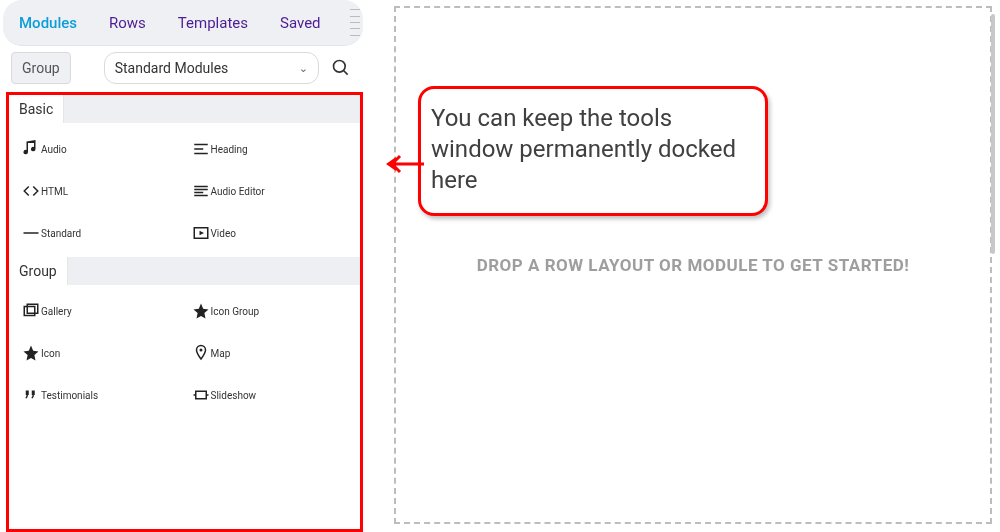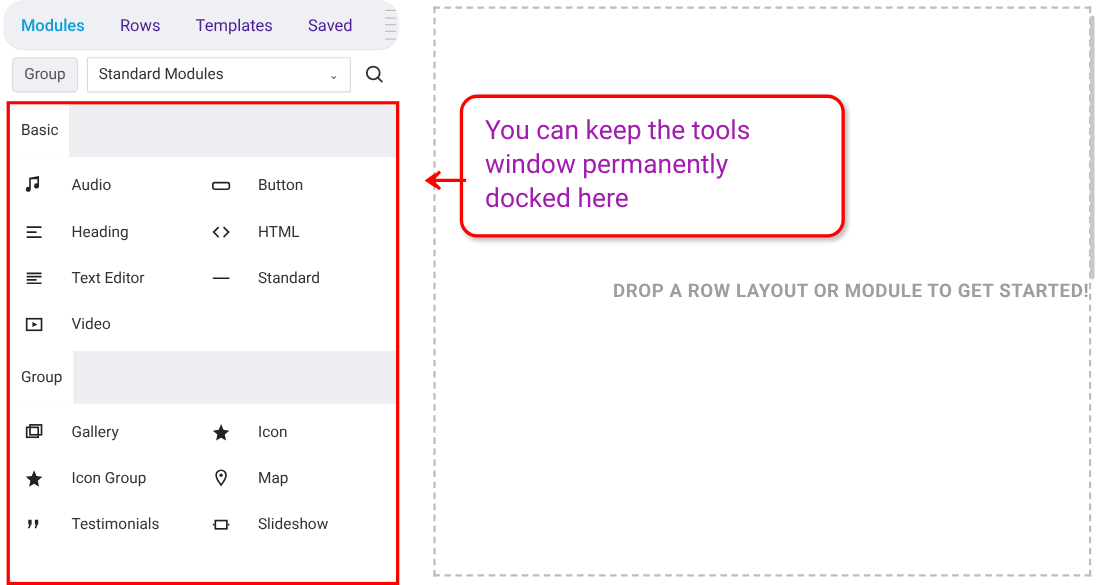--- a/index.html
+++ b/index.html
@@ -62,28 +62,29 @@
     height: 32px;
     line-height: 30px;
     padding: 0 10px;
     color: #555;
     font-size: 14px;
   }
   .group-select {
     flex: 1;
     height: 32px;
     border: 1px solid #d8dadd;
-    border-radius: 1px;
+    border-radius: 12px;
     display: flex;
     align-items: center;
     justify-content: space-between;
     padding: 0 10px;
     cursor: pointer;
     font-size: 14px;
     color: #333;
+    margin-left: 25px;
   }
   .chev { font-size: 11px; color: #666; }
   .search-btn { width: 28px; height: 28px; display: flex; align-items: center; justify-content: center; cursor: pointer; }
   .search-btn svg { width: 20px; height: 20px; stroke: #333; stroke-width: 2; fill: none; }
 
   .mods-area {
     border: 3px solid #ff0000;
     position: absolute;
     left: 3px;
     top: 92px;
@@ -91,54 +92,54 @@
     bottom: 0;
     overflow: hidden;
   }
   .section-h {
     background: #edeff2;
     display: flex;
     align-items: center;
   }
   .section-h span.lab {
     background: #fff;
-    padding: 16px 10px;
+    padding: 6px 10px;
     font-size: 14px;
     color: #333;
     border-right: 1px solid #e3e5e8;
   }
   .grid {
     display: grid;
     grid-template-columns: 1fr 1fr;
     padding: 8px 6px 6px 6px;
     row-gap: 6px;
   }
   .mod {
     display: flex;
     align-items: center;
-    gap: 24px;
+    gap: 0;
     padding: 8px 6px;
     cursor: pointer;
-    font-size: 14px;
+    font-size: 10px;
     color: #333;
   }
   .mod .ic { width: 20px; height: 20px; display: flex; align-items: center; justify-content: center; color: #222; }
   .mod .ic svg { width: 18px; height: 18px; fill: #222; }
 
   
   .canvas {
     position: absolute;
     left: 394px;
     top: 6px;
     width: 598px;
     height: 518px;
     border: 2px dashed #bdbdbd;
     display: flex;
     align-items: center;
-    justify-content: flex-end;
+    justify-content: center;
     font-weight: 700;
     color: #9e9e9e;
     font-size: 17px;
     letter-spacing: 0.5px;
   }
   .canvas::after{
     content:"";
     position:absolute;
     right:-5px; top:6px; width:4px; height:240px;
     background:#c8c8c8;
@@ -146,24 +147,24 @@
   }
 
   
   .callout {
     position: absolute;
     left: 418px;
     top: 86px;
     width: 350px;
     border: 3px solid #ff0000;
     border-radius: 16px;
-    padding: 14px 20px 16px 20px;
+    padding: 14px 20px 16px 10px;
     font-size: 24px;
     line-height: 1.3;
-    color: #a21caf;
+    color: #404040;
     background: #fff;
     box-shadow: 2px 3px 4px rgba(0,0,0,0.25);
   }
   .arrow {
     position: absolute;
     left: 384px;
     top: 152px;
     width: 40px;
     height: 24px;
   }
@@ -212,48 +213,40 @@
         <span class="ic">
             <svg viewBox="0 0 24 24">
               <path d="M8 4v12a3 3 0 1 1-2-2.8V2l12-2v12a3 3 0 1 1-2-2.8V4L8 4z"></path>
             </svg>
           </span>
         <span>Audio</span>
       </div>
       <div class="mod">
         <span class="ic">
             <svg viewBox="0 0 24 24">
-              <rect x="2" y="8" width="20" height="8" rx="2" fill="none" stroke="#222" stroke-width="2"></rect>
-            </svg>
-          </span>
-        <span>Button</span>
-      </div>
-      <div class="mod">
-        <span class="ic">
-            <svg viewBox="0 0 24 24">
               <path d="M3 6h18M3 12h12M3 18h18" stroke="#222" stroke-width="2" fill="none"></path>
             </svg>
           </span>
         <span>Heading</span>
       </div>
       <div class="mod">
         <span class="ic">
             <svg viewBox="0 0 24 24">
               <path d="M9 6l-6 6 6 6M15 6l6 6-6 6" fill="none" stroke="#222" stroke-width="2"></path>
             </svg>
           </span>
         <span>HTML</span>
       </div>
       <div class="mod">
         <span class="ic">
             <svg viewBox="0 0 24 24">
               <path d="M3 6h18M3 10h18M3 14h12M3 18h18" stroke="#222" stroke-width="2" fill="none"></path>
             </svg>
           </span>
-        <span>Text Editor</span>
+        <span>Audio Editor</span>
       </div>
       <div class="mod">
         <span class="ic">
             <svg viewBox="0 0 24 24">
               <line x1="2" y1="12" x2="22" y2="12" stroke="#222" stroke-width="2"></line>
             </svg>
           </span>
         <span>Standard</span>
       </div>
       <div class="mod">
@@ -279,29 +272,29 @@
             </svg>
           </span>
         <span>Gallery</span>
       </div>
       <div class="mod">
         <span class="ic">
             <svg viewBox="0 0 24 24">
               <path d="M12 2l2.9 6.9L22 10l-5.5 4.7L18 22l-6-3.5L6 22l1.5-7.3L2 10l7.1-1.1z"></path>
             </svg>
           </span>
+        <span>Icon Group</span>
+      </div>
+      <div class="mod">
+        <span class="ic">
+            <svg viewBox="0 0 24 24">
+              <path d="M12 2l2.9 6.9L22 10l-5.5 4.7L18 22l-6-3.5L6 22l1.5-7.3L2 10l7.1-1.1z"></path>
+            </svg>
+          </span>
         <span>Icon</span>
-      </div>
-      <div class="mod">
-        <span class="ic">
-            <svg viewBox="0 0 24 24">
-              <path d="M12 2l2.9 6.9L22 10l-5.5 4.7L18 22l-6-3.5L6 22l1.5-7.3L2 10l7.1-1.1z"></path>
-            </svg>
-          </span>
-        <span>Icon Group</span>
       </div>
       <div class="mod">
         <span class="ic">
             <svg viewBox="0 0 24 24">
               <path d="M12 2a6 6 0 0 1 6 6c0 4-6 12-6 12S6 12 6 8a6 6 0 0 1 6-6z" fill="none" stroke="#222" stroke-width="2"></path>
               <circle cx="12" cy="8" r="2"></circle>
             </svg>
           </span>
         <span>Map</span>
       </div>

